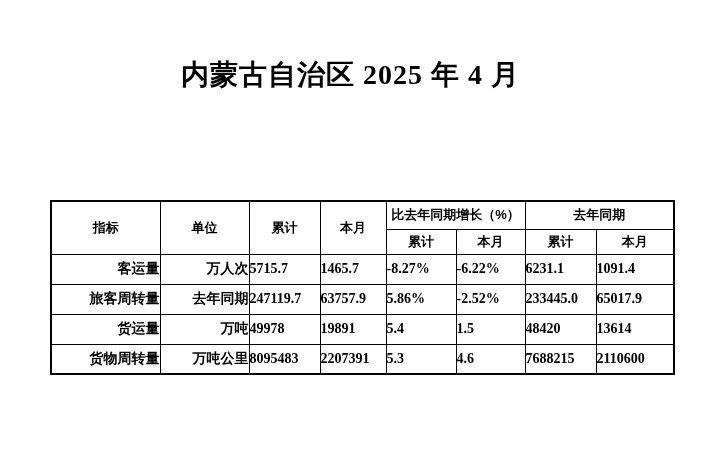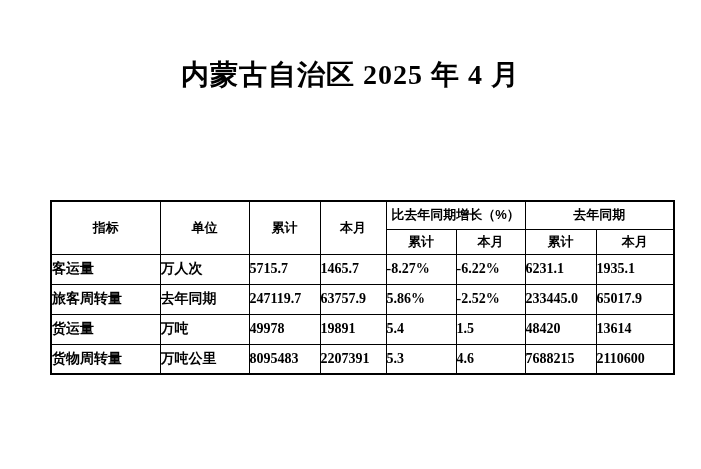--- a/index.html
+++ b/index.html
@@ -47,21 +47,21 @@
   }
   table.report th {
     text-align: center;
     font-family: "Liberation Sans", "DejaVu Sans", sans-serif;
     font-size: 13px;
   }
   tr.hdr-1 { height: 28px; }
   tr.hdr-2 { height: 25px; }
   tr.data-row { height: 30px; }
   td.lbl {
-    text-align: left;
+    text-align: right;
     font-family: "Liberation Sans", "DejaVu Sans", sans-serif;
   }
   td.num {
     text-align: left;
     padding-right: 8px;
     font-family: "Liberation Serif", "DejaVu Serif", serif;
   }
 </style>
 </head>
 <body>
@@ -101,21 +101,21 @@
     </thead>
     <tbody>
       <tr class="data-row">
         <td class="lbl">客运量</td>
         <td class="lbl">万人次</td>
         <td class="num">5715.7</td>
         <td class="num">1465.7</td>
         <td class="num">-8.27%</td>
         <td class="num">-6.22%</td>
         <td class="num">6231.1</td>
-        <td class="num">1935.1</td>
+        <td class="num">1091.4</td>
       </tr>
       <tr class="data-row">
         <td class="lbl">旅客周转量</td>
         <td class="lbl">去年同期</td>
         <td class="num">247119.7</td>
         <td class="num">63757.9</td>
         <td class="num">5.86%</td>
         <td class="num">-2.52%</td>
         <td class="num">233445.0</td>
         <td class="num">65017.9</td>

